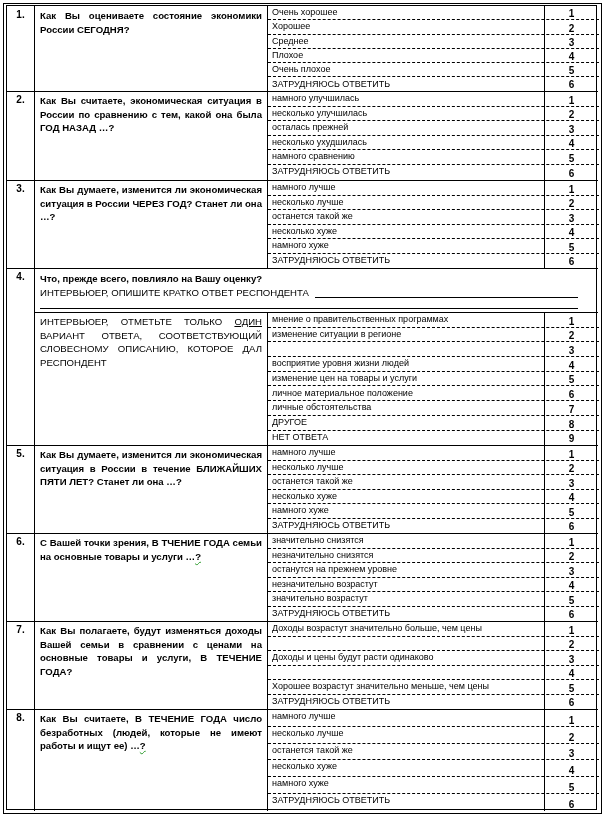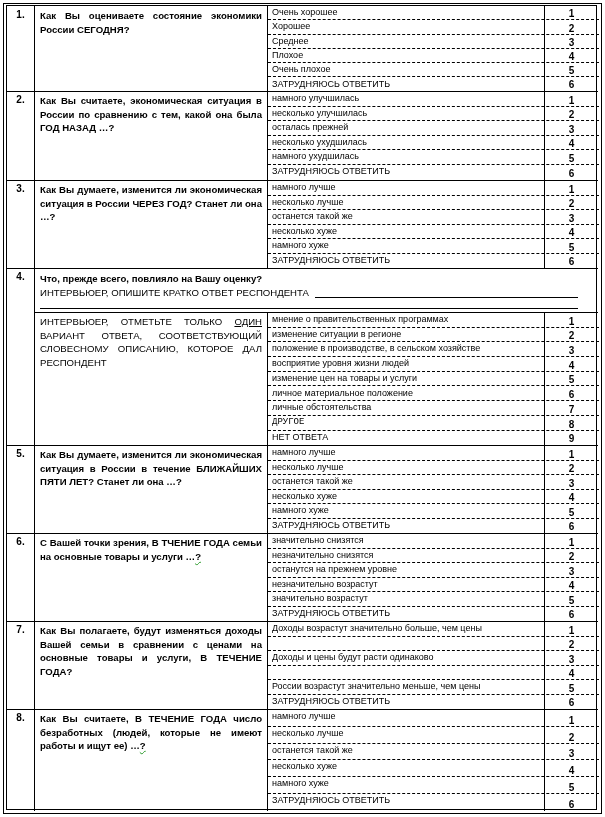--- a/index.html
+++ b/index.html
@@ -85,21 +85,21 @@
         </div>
         <div class="opt" style="top: 29.2px; height: 14.6px;">
           <span class="opt-label" style="top: 1px;">осталась прежней</span>
           <span class="opt-code" style="top: 2.6px;">3</span>
         </div>
         <div class="opt" style="top: 43.8px; height: 14.6px;">
           <span class="opt-label" style="top: 1px;">несколько ухудшилась</span>
           <span class="opt-code" style="top: 2.6px;">4</span>
         </div>
         <div class="opt" style="top: 58.4px; height: 14.6px;">
-          <span class="opt-label" style="top: 1px;">намного ухудшилась</span>
+          <span class="opt-label" style="top: 1px;">намного сравнению</span>
           <span class="opt-code" style="top: 2.6px;">5</span>
         </div>
         <div class="opt" style="top: 73px; height: 15px; border-bottom: none;">
           <span class="opt-label" style="top: 1px;">ЗАТРУДНЯЮСЬ ОТВЕТИТЬ</span>
           <span class="opt-code" style="top: 3px;">6</span>
         </div>
       </div>
     </div>
     <div>
       <div class="hline" style="left: 7px; top: 180px; width: 591px;"></div>
@@ -148,41 +148,40 @@
       <div class="opts" style="top: 313px;">
         <div class="opt" style="top: 0px; height: 14.7px;">
           <span class="opt-label" style="top: 1px;">мнение о правительственных программах</span>
           <span class="opt-code" style="top: 2.7px;">1</span>
         </div>
         <div class="opt" style="top: 14.7px; height: 14.7px;">
           <span class="opt-label" style="top: 1px;">изменение ситуации в регионе</span>
           <span class="opt-code" style="top: 2.7px;">2</span>
         </div>
         <div class="opt" style="top: 29.4px; height: 14.7px;">
-          <span class="opt-label" style="top: 1px;">положение в производстве, в сельском хозяйстве</span>
           <span class="opt-code" style="top: 2.7px;">3</span>
         </div>
         <div class="opt" style="top: 44.1px; height: 14.7px;">
           <span class="opt-label" style="top: 1px;">восприятие уровня жизни людей</span>
           <span class="opt-code" style="top: 2.7px;">4</span>
         </div>
         <div class="opt" style="top: 58.8px; height: 14.7px;">
           <span class="opt-label" style="top: 1px;">изменение цен на товары и услуги</span>
           <span class="opt-code" style="top: 2.7px;">5</span>
         </div>
         <div class="opt" style="top: 73.5px; height: 14.7px;">
           <span class="opt-label" style="top: 1px;">личное материальное положение</span>
           <span class="opt-code" style="top: 2.7px;">6</span>
         </div>
         <div class="opt" style="top: 88.2px; height: 14.7px;">
           <span class="opt-label" style="top: 1px;">личные обстоятельства</span>
           <span class="opt-code" style="top: 2.7px;">7</span>
         </div>
         <div class="opt" style="top: 102.9px; height: 14.7px;">
-          <span class="opt-label" style="top: 1px; font-family: Liberation Mono, monospace;">ДРУГОЕ</span>
+          <span class="opt-label" style="top: 1px;">ДРУГОЕ</span>
           <span class="opt-code" style="top: 2.7px;">8</span>
         </div>
         <div class="opt" style="top: 117.6px; height: 14.4px; border-bottom: none;">
           <span class="opt-label" style="top: 1px;">НЕТ ОТВЕТА</span>
           <span class="opt-code" style="top: 2.4px;">9</span>
         </div>
       </div>
     </div>
     <div>
       <div class="hline" style="left: 7px; top: 445px; width: 591px;"></div>
@@ -265,21 +264,21 @@
           <span class="opt-code" style="top: 2.5px;">2</span>
         </div>
         <div class="opt" style="top: 29px; height: 14.5px;">
           <span class="opt-label" style="top: 1px;">Доходы и цены будут расти одинаково</span>
           <span class="opt-code" style="top: 2.5px;">3</span>
         </div>
         <div class="opt" style="top: 43.5px; height: 14.5px;">
           <span class="opt-code" style="top: 2.5px;">4</span>
         </div>
         <div class="opt" style="top: 58px; height: 14.5px;">
-          <span class="opt-label" style="top: 1px;">России возрастут значительно меньше, чем цены</span>
+          <span class="opt-label" style="top: 1px;">Хорошее возрастут значительно меньше, чем цены</span>
           <span class="opt-code" style="top: 2.5px;">5</span>
         </div>
         <div class="opt" style="top: 72.5px; height: 14.5px; border-bottom: none;">
           <span class="opt-label" style="top: 1px;">ЗАТРУДНЯЮСЬ ОТВЕТИТЬ</span>
           <span class="opt-code" style="top: 2.5px;">6</span>
         </div>
       </div>
     </div>
     <div>
       <div class="hline" style="left: 7px; top: 709px; width: 591px;"></div>

